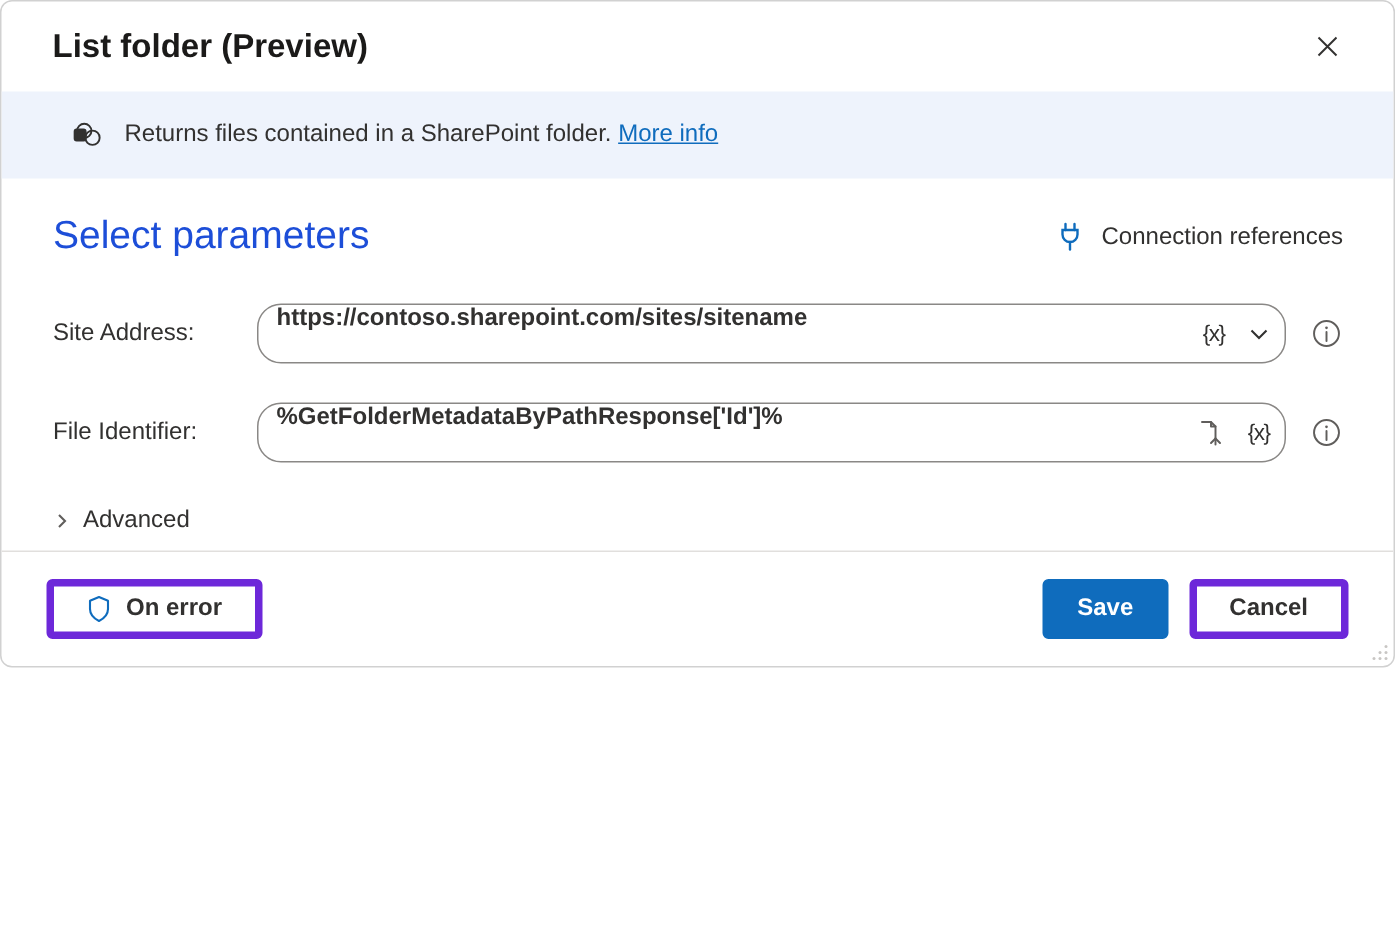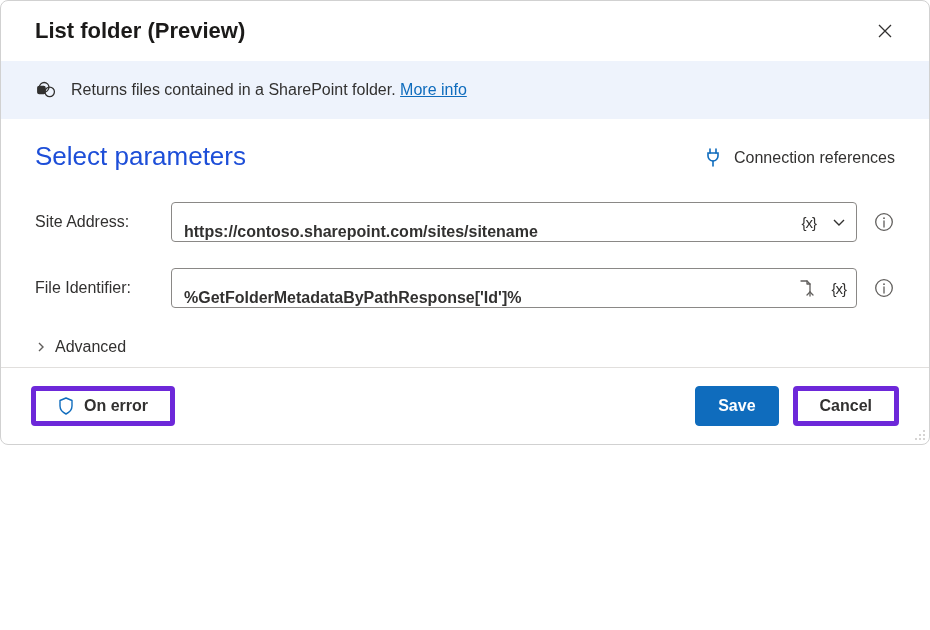--- a/index.html
+++ b/index.html
@@ -39,21 +39,21 @@
       background: none;
       border: none;
       padding: 6px;
       cursor: pointer;
       display: flex;
       align-items: center;
       color: #323130;
     }
     .info-banner {
       background: #eef3fc;
-      padding: 18px 34px;
+      padding: 18px 46px;
       display: flex;
       align-items: center;
       gap: 14px;
       font-size: 16px;
       color: #323130;
     }
     .info-banner svg { flex-shrink: 0; }
     .info-banner a {
       color: #0f6cbd;
       text-decoration: underline;
@@ -91,23 +91,23 @@
     }
     .field-label {
       width: 120px;
       font-size: 16px;
       color: #323130;
       flex-shrink: 0;
     }
     .input-wrap {
       flex: 1;
       display: flex;
-      align-items: flex-end;
+      align-items: flex-start;
       border: 1px solid #8a8886;
-      border-radius: 4px;
+      border-radius: 16px;
       height: 40px;
       background: #fff;
     }
     .input-wrap input {
       flex: 1;
       border: none;
       outline: none;
       padding: 0 12px;
       font-size: 16px;
       color: #323130;

